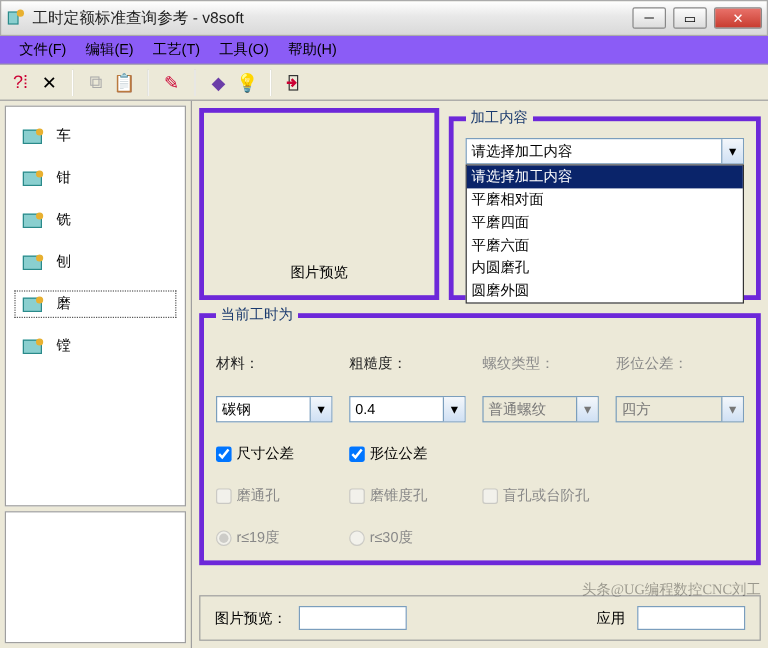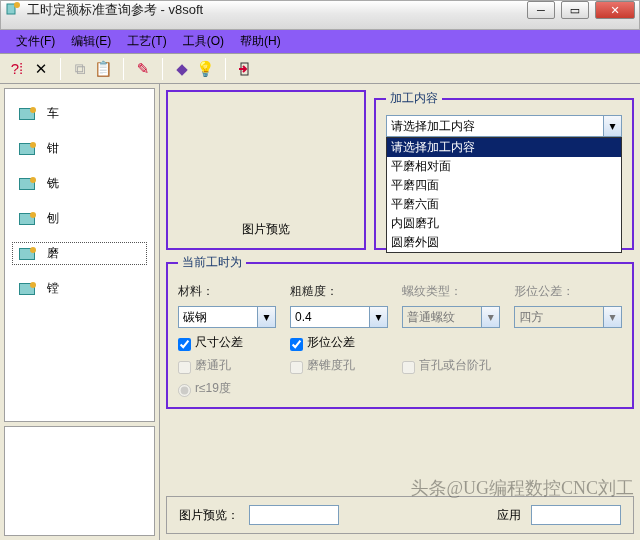--- a/index.html
+++ b/index.html
@@ -1,54 +1,54 @@
 <!DOCTYPE html>
 <html><head>
 <meta charset="utf-8">
 <style>
 *{box-sizing:border-box;margin:0;padding:0;font-family:"SimSun","Microsoft YaHei",sans-serif;font-size:12px}
 body{width:640px;height:540px;background:#ece9d8;overflow:hidden}
-.titlebar{height:30px;background:linear-gradient(#fff,#e8e8e8 45%,#d9d9d9);border:1px solid #aaa;display:flex;align-items:flex-start;padding:0 4px;gap:6px}
+.titlebar{height:30px;background:linear-gradient(#fff,#e8e8e8 45%,#d9d9d9);border:1px solid #aaa;display:flex;align-items:center;padding:0 4px;gap:6px}
 .titlebar .app-icon{width:16px;height:16px}
 .titlebar .title{flex:1;font-size:13px;color:#222}
 .winbtn{width:28px;height:18px;border:1px solid #888;background:linear-gradient(#fdfdfd,#dcdcdc);font-size:11px;display:inline-flex;align-items:center;justify-content:center;border-radius:2px}
 .winbtn.close{background:linear-gradient(#e9726a,#c83c2f);color:#fff;width:40px}
 .menubar{height:24px;background:#8b5cf6;border-bottom:1px solid #9f9f9f;display:flex;align-items:center;padding:0 8px;gap:0}
 .menuitem{padding:2px 8px;cursor:default}
 .toolbar{height:30px;background:#ece9d8;border-bottom:1px solid #9f9f9f;display:flex;align-items:center;padding:0 6px;gap:2px}
 .sep{width:1px;height:22px;background:#aaa;margin:0 6px;border-right:1px solid #fff}
 .tbtn{width:22px;height:22px;display:inline-flex;align-items:center;justify-content:center;font-size:15px}
 .content{display:flex;height:calc(540px - 30px - 24px - 30px)}
 .sidebar{width:160px;display:flex;flex-direction:column;border-right:1px solid #9f9f9f}
 .sidelist{flex:1;background:#fff;border:1px solid #9f9f9f;margin:4px;display:flex;flex-direction:column;gap:14px;padding:14px 8px}
 .sitem{display:flex;align-items:center;gap:12px;padding:2px 6px}
 .sitem.sel{outline:1px dotted #555}
 .sicon{width:16px;height:12px;background:#8acfcf;border:1px solid #2a8a8a;position:relative}
 .sicon:after{content:"";position:absolute;right:-2px;top:-2px;width:6px;height:6px;background:#e8b030;border-radius:50%}
 .sideblk{height:110px;background:#fff;border:1px solid #9f9f9f;margin:0 4px 4px}
 .main{flex:1;padding:6px;display:flex;flex-direction:column;gap:4px;overflow:hidden}
 .row{display:flex;gap:8px}
-fieldset{border:2px solid #6d28d9;padding:8px 10px 10px}
+fieldset{border:4px solid #6d28d9;padding:8px 10px 10px}
 legend{padding:0 4px;color:#1a3a6e}
 .preview{flex:0 0 200px;height:160px;display:flex;align-items:flex-end;justify-content:center;font-size:14px}
 .procbox{flex:1;position:relative}
 .combo{width:100%;height:22px;border:1px solid #7b9ebd;background:#fff;display:flex;align-items:center;padding:0 4px;position:relative}
 .combo .arrow{position:absolute;right:0;top:0;bottom:0;width:18px;border-left:1px solid #7b9ebd;background:linear-gradient(#f4f7fb,#cfe0f4);display:flex;align-items:center;justify-content:center}
 .combo.dis{background:#ece9d8;color:#777}
 .dropdown{position:absolute;top:30px;left:10px;right:10px;background:#fff;border:1px solid #333;z-index:10}
 .dropdown div{padding:1px 4px;white-space:nowrap;overflow:hidden}
 .dropdown .hl{background:#0a246a;color:#fff}
-.reqgrid{display:grid;grid-template-columns:1fr 1fr 1fr 1.1fr;gap:6px 14px;align-items:center;margin-top:4px}
+.reqgrid{display:grid;grid-template-columns:1fr 1fr 1fr 1.1fr;gap:18px 14px;align-items:center;margin-top:16px}
 .lbl{color:#222}
 .lbl.dis{color:#888}
-.chk,.rad{display:flex;align-items:flex-end;gap:4px}
+.chk,.rad{display:flex;align-items:center;gap:4px}
 .chk input,.rad input{margin:0}
 .footer{border:1px solid #9f9f9f;padding:8px 12px;display:flex;align-items:center;gap:10px;margin-top:auto}
 .txtfield{flex:0 0 90px;height:20px;border:1px solid #7b9ebd;background:#fff}
-.watermark{position:absolute;right:6px;bottom:40px;font-size:18px;color:rgba(0,0,0,.35);font-family:"Microsoft YaHei";pointer-events:none}
+.watermark{position:absolute;right:6px;bottom:40px;font-size:12px;color:rgba(0,0,0,.35);font-family:"Microsoft YaHei";pointer-events:none}
 svg{display:block}
 </style>
 </head>
 <body>
 
 <div class="titlebar">
   <span class="app-icon">
     <svg viewBox="0 0 16 16">
         <rect x="2" y="3" width="8" height="10" fill="#8acfcf" stroke="#2a8a8a"></rect>
         <circle cx="12" cy="4" r="3" fill="#e8b030"></circle>
@@ -188,20 +188,24 @@
           </label>
         <label class="chk" style="color:#888;grid-column:span 2">
             <input type="checkbox" disabled="" style="">
             <span>盲孔或台阶孔</span>
           </label>
 
         <label class="rad" style="color:#888">
             <input type="radio" disabled="" checked="" style="">
             <span>r≤19度</span>
           </label>
+        <label class="rad" style="color:#888">
+            <input type="radio" disabled="" style="">
+            <span>r≤30度</span>
+          </label>
         <span></span>
           <span></span>
       </div>
     </fieldset>
 
     <div class="footer">
       <span>图片预览：</span>
       <div class="txtfield"></div>
       <span style="flex:1"></span>
       <span>应用</span>

